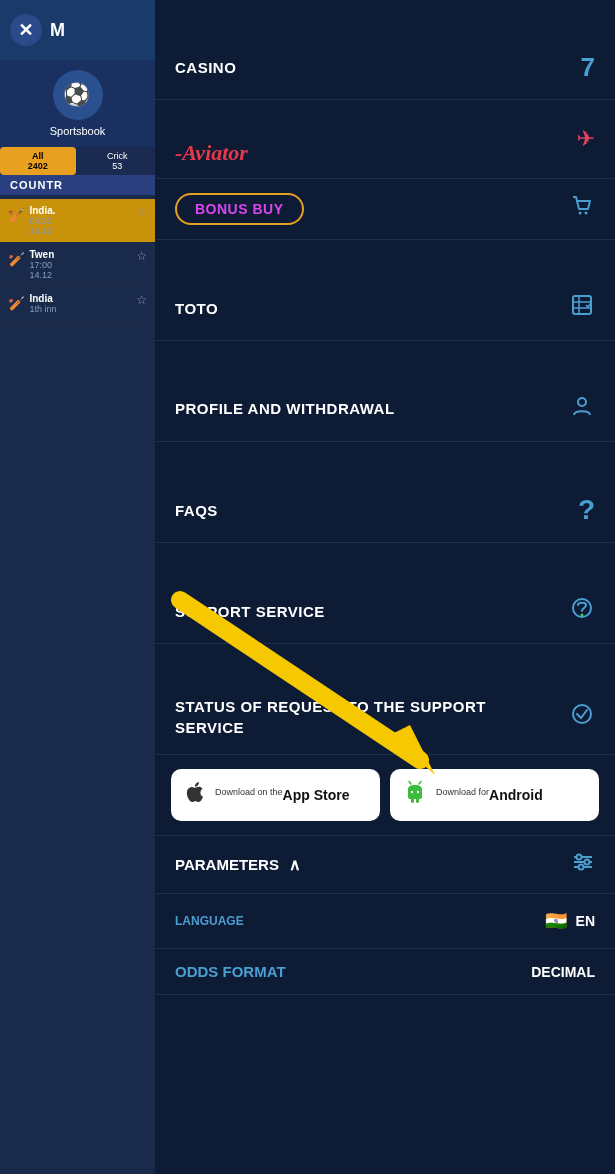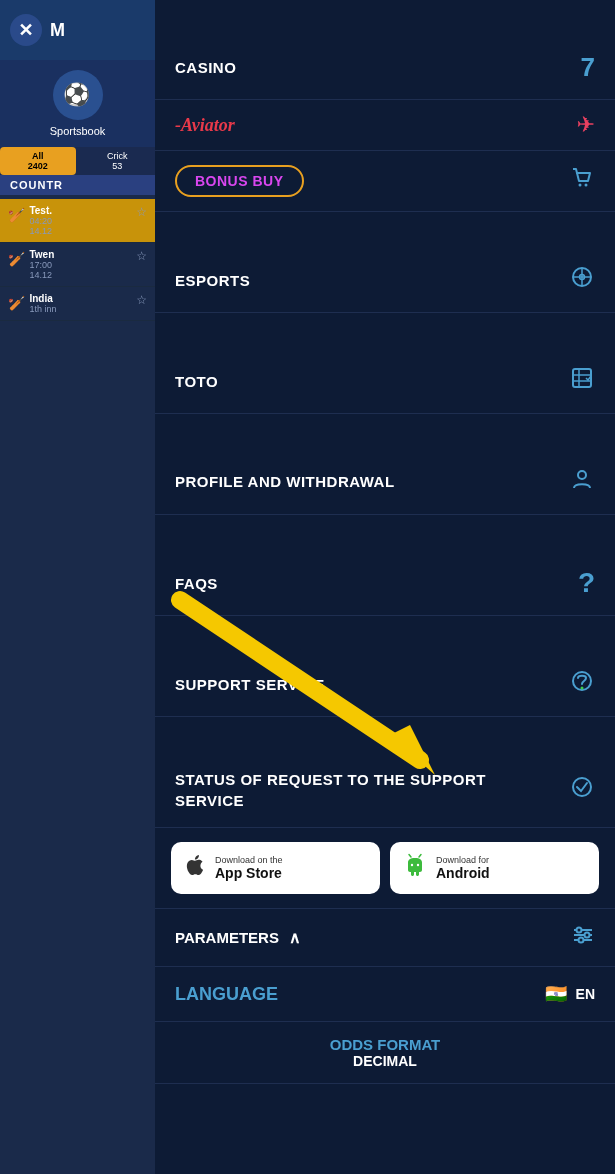--- a/index.html
+++ b/index.html
@@ -187,24 +187,25 @@
       display: flex;
       align-items: center;
       justify-content: space-between;
       padding: 12px 20px;
       border-bottom: 1px solid #1e2e50;
       cursor: pointer;
     }
 
     .aviator-logo {
       color: #e8394a;
-      font-size: 18px;
+      font-size: 22px;
       font-style: italic;
       font-weight: bold;
       font-family: Georgia, serif;
+      margin-top: 28px;
     }
 
     .aviator-logo span {
       color: #e8394a;
     }
 
     .bonus-buy-row {
       display: flex;
       align-items: center;
       justify-content: space-between;
@@ -249,21 +250,20 @@
       text-decoration: none;
     }
 
     .download-btn-icon {
       font-size: 22px;
       color: #333;
     }
 
     .download-btn-text {
       display: flex;
-      flex-direction: column;
     }
 
     .download-btn-small {
       font-size: 9px;
       color: #333;
     }
 
     .download-btn-big {
       font-size: 14px;
       font-weight: bold;
@@ -308,21 +308,21 @@
       display: flex;
       align-items: center;
       justify-content: space-between;
       padding: 14px 20px;
       border-bottom: 1px solid #1e2e50;
       cursor: pointer;
     }
 
     .language-label {
       color: #4a9fd0;
-      font-size: 18px;
+      font-size: 12px;
       font-weight: bold;
     }
 
     .language-value {
       display: flex;
       align-items: center;
       gap: 6px;
       color: white;
       font-size: 14px;
       font-weight: bold;
@@ -338,21 +338,20 @@
       justify-content: center;
       font-size: 18px;
     }
 
     .odds-row {
       display: flex;
       align-items: center;
       justify-content: space-between;
       padding: 14px 20px;
       border-bottom: 1px solid #1e2e50;
-      flex-direction: column;
     }
 
     .odds-label {
       color: #4a9fd0;
       font-size: 15px;
       font-weight: bold;
     }
 
     .odds-value {
       color: white;
@@ -399,21 +398,21 @@
     <div class="filter-tab">
       <div>Crick</div>
       <div>53</div>
     </div>
   </div>
   <div class="country-bar">COUNTR</div>
   <div class="match-list">
     <div class="match-item highlighted">
       <div class="match-icon">🏏</div>
       <div class="match-info">
-        <div class="match-name">Test.</div>
+        <div class="match-name">India.</div>
         <div class="match-time">04:20</div>
         <div class="match-time">14.12</div>
       </div>
       <div class="match-star">☆</div>
     </div>
     <div class="match-item">
       <div class="match-icon">🏏</div>
       <div class="match-info">
         <div class="match-name">Twen</div>
         <div class="match-time">17:00</div>
@@ -449,31 +448,20 @@
     <div class="bonus-buy-btn">BONUS BUY</div>
     <span class="bonus-icon">
       <svg width="26" height="26" viewBox="0 0 26 26" fill="none">
         <path d="M4 4h3l3 12h9l2-8H7" stroke="#4a9fd0" stroke-width="2" fill="none" stroke-linejoin="round"></path>
         <circle cx="11" cy="20" r="1.5" fill="#4a9fd0"></circle>
         <circle cx="17" cy="20" r="1.5" fill="#4a9fd0"></circle>
       </svg>
     </span>
   </div>
 
-  <div class="menu-item">
-    <span class="menu-label">ESPORTS</span>
-    <span class="menu-icon">
-      <svg width="26" height="26" viewBox="0 0 26 26" fill="none">
-        <circle cx="13" cy="13" r="9" stroke="#4a9fd0" stroke-width="2" fill="none"></circle>
-        <line x1="13" y1="4" x2="13" y2="22" stroke="#4a9fd0" stroke-width="1.5"></line>
-        <line x1="4" y1="13" x2="22" y2="13" stroke="#4a9fd0" stroke-width="1.5"></line>
-        <circle cx="13" cy="13" r="2.5" stroke="#4a9fd0" stroke-width="1.5" fill="none"></circle>
-      </svg>
-    </span>
-  </div>
 
 
   <div class="menu-item">
     <span class="menu-label">TOTO</span>
     <span class="menu-icon">
       <svg width="26" height="26" viewBox="0 0 26 26" fill="none">
         <rect x="4" y="4" width="18" height="18" rx="2" stroke="#4a9fd0" stroke-width="2" fill="none"></rect>
         <line x1="4" y1="10" x2="22" y2="10" stroke="#4a9fd0" stroke-width="1.5"></line>
         <line x1="4" y1="16" x2="22" y2="16" stroke="#4a9fd0" stroke-width="1.5"></line>
         <line x1="10" y1="4" x2="10" y2="22" stroke="#4a9fd0" stroke-width="1.5"></line>

